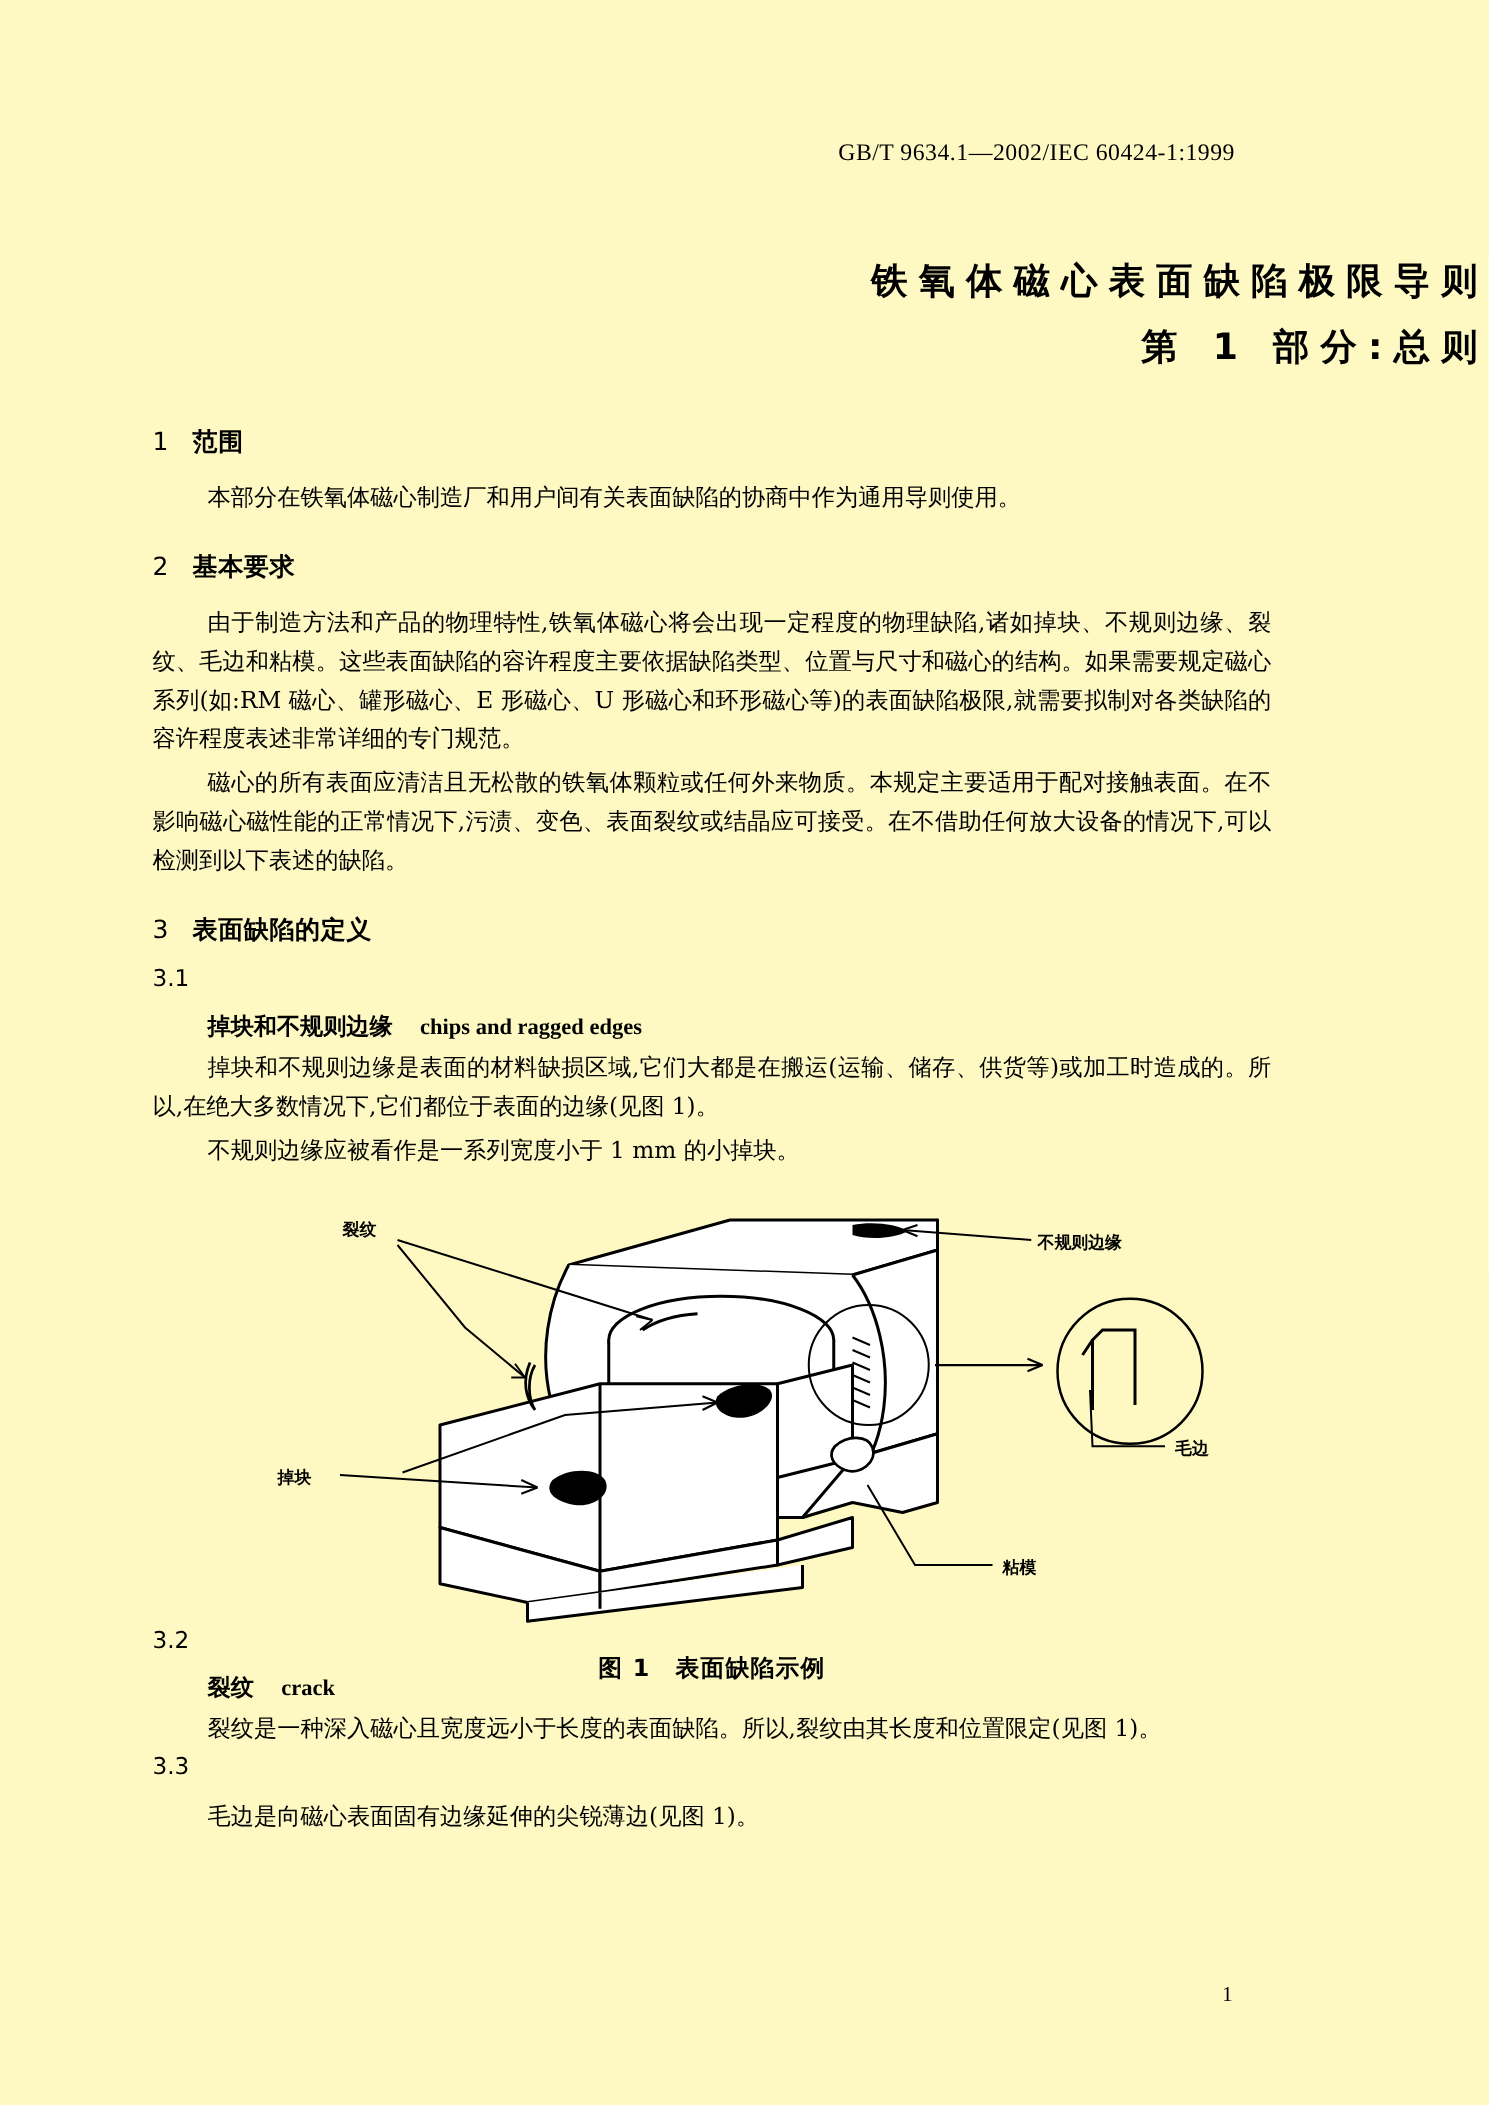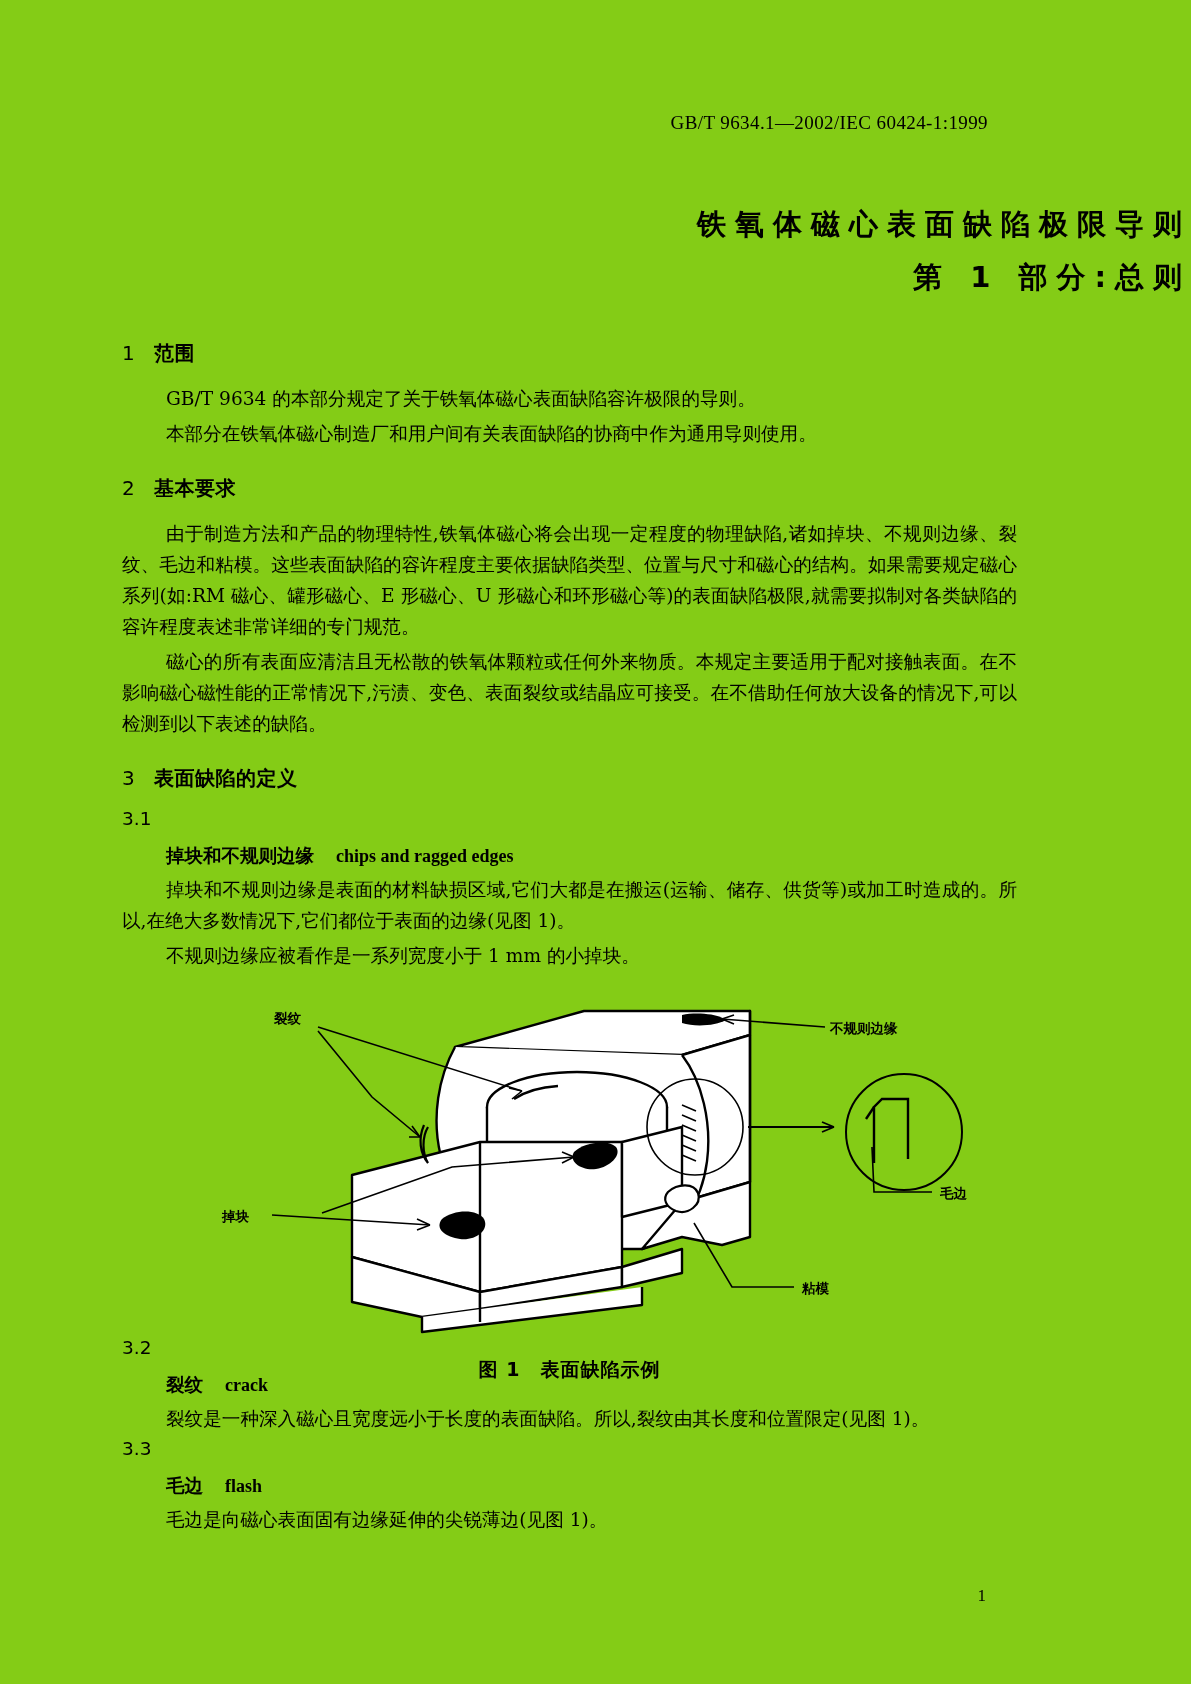--- a/index.html
+++ b/index.html
@@ -8,21 +8,21 @@
     background: #ffffff;
   }
   body {
     font-family: "DejaVu Sans", "Liberation Sans", sans-serif;
     color: #000000;
   }
   .page {
     position: relative;
     width: 1191px;
     height: 1684px;
-    background: #84cc16;
+    background: #fef9c3;
     overflow: hidden;
     box-sizing: border-box;
   }
   .header {
     position: absolute;
     top: 112px;
     right: 203px;
     font-family: "Liberation Serif", "DejaVu Serif", serif;
     font-size: 19px;
     letter-spacing: 0.4px;
@@ -144,21 +144,20 @@
   <div class="title-block">
     <div class="title-line1">铁氧体磁心表面缺陷极限导则</div>
     <div class="title-line2">第 1 部分:总则</div>
   </div>
 
   <div class="content">
 
     <div class="clause-head">
       <span class="num">1</span><span>范围</span>
     </div>
-    <p class="body-text">GB/T 9634 的本部分规定了关于铁氧体磁心表面缺陷容许极限的导则。</p>
     <p class="body-text">本部分在铁氧体磁心制造厂和用户间有关表面缺陷的协商中作为通用导则使用。</p>
 
     <div class="gap-md"></div>
 
     <div class="clause-head">
       <span class="num">2</span><span>基本要求</span>
     </div>
     <p class="body-text">由于制造方法和产品的物理特性,铁氧体磁心将会出现一定程度的物理缺陷,诸如掉块、不规则边缘、裂纹、毛边和粘模。这些表面缺陷的容许程度主要依据缺陷类型、位置与尺寸和磁心的结构。如果需要规定磁心系列(如:RM 磁心、罐形磁心、E 形磁心、U 形磁心和环形磁心等)的表面缺陷极限,就需要拟制对各类缺陷的容许程度表述非常详细的专门规范。</p>
     <p class="body-text">磁心的所有表面应清洁且无松散的铁氧体颗粒或任何外来物质。本规定主要适用于配对接触表面。在不影响磁心磁性能的正常情况下,污渍、变色、表面裂纹或结晶应可接受。在不借助任何放大设备的情况下,可以检测到以下表述的缺陷。</p>
 
@@ -272,22 +271,19 @@
       </div>
     </div>
 
     <div class="sub-num">3.2</div>
     <div class="term-line">
       <span>裂纹</span><span class="en">crack</span>
     </div>
     <p class="body-text">裂纹是一种深入磁心且宽度远小于长度的表面缺陷。所以,裂纹由其长度和位置限定(见图 1)。</p>
 
     <div class="sub-num">3.3</div>
-    <div class="term-line">
-      <span>毛边</span><span class="en">flash</span>
-    </div>
     <p class="body-text">毛边是向磁心表面固有边缘延伸的尖锐薄边(见图 1)。</p>
 
   </div>
 
   <div class="page-number">1</div>
 
 </div>
 
 </body></html>

